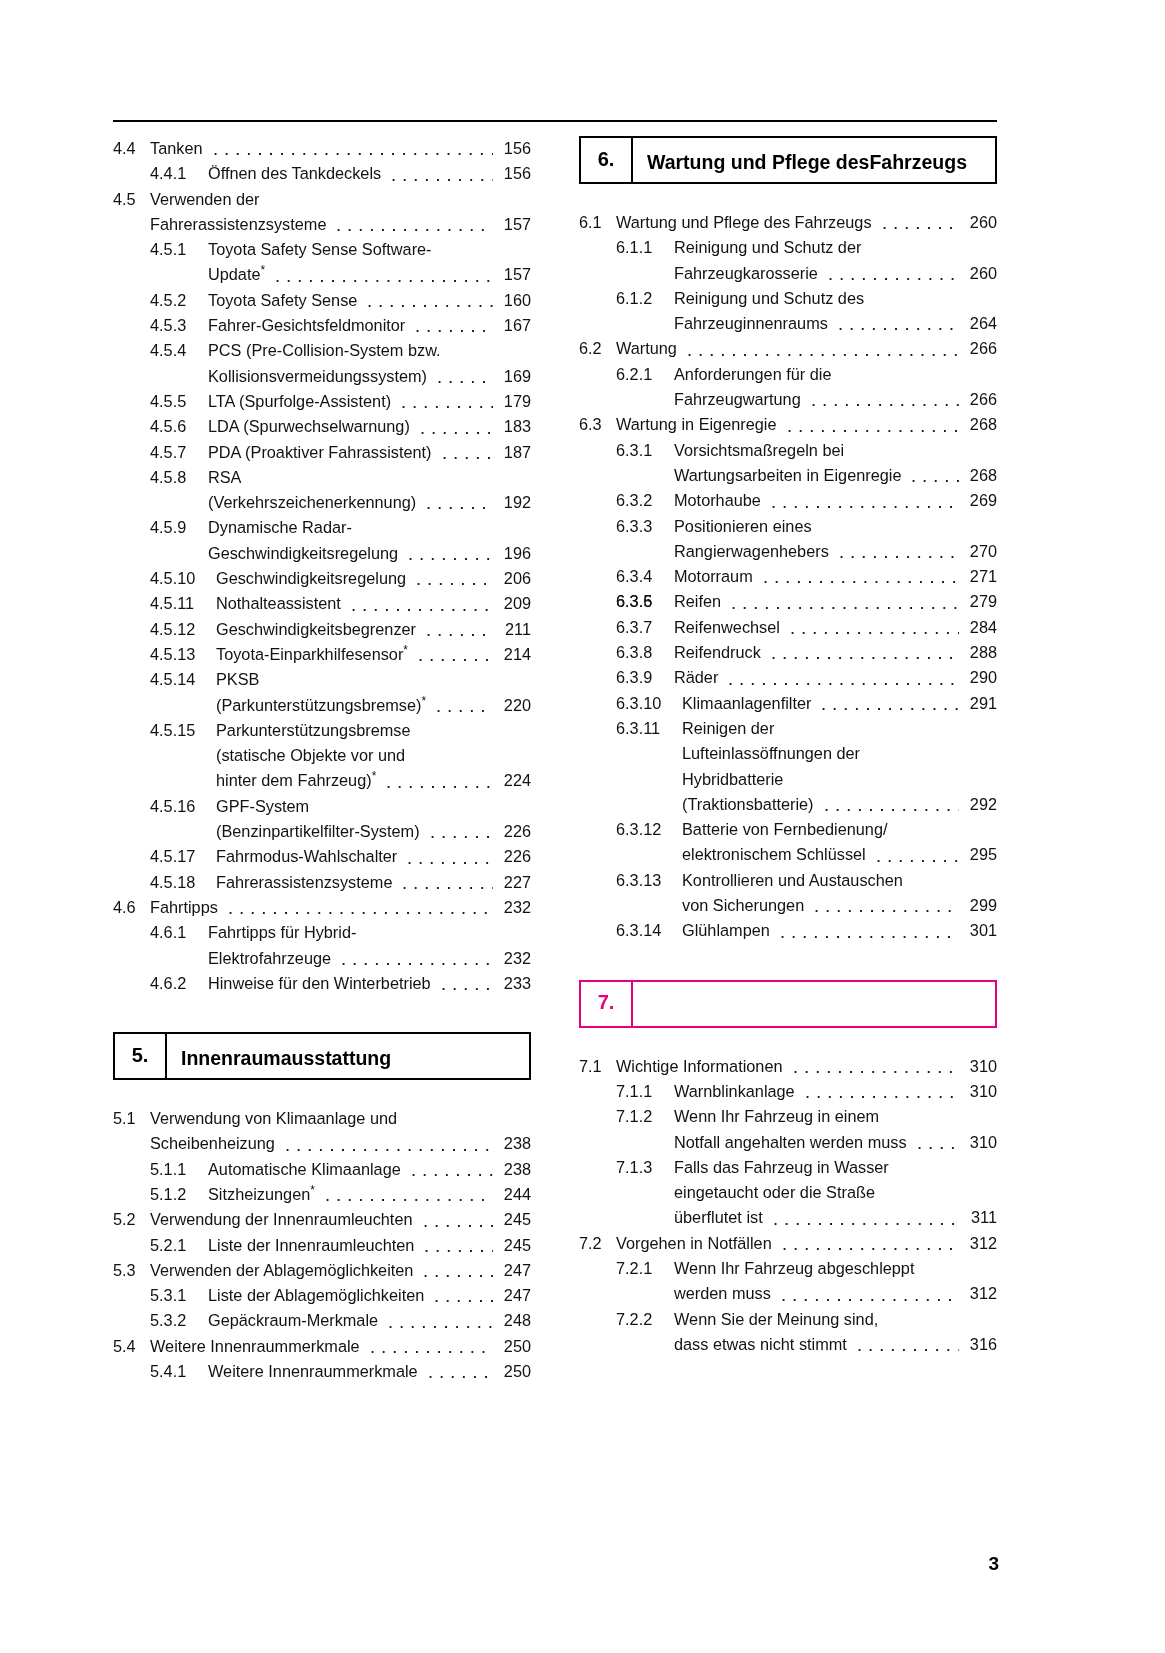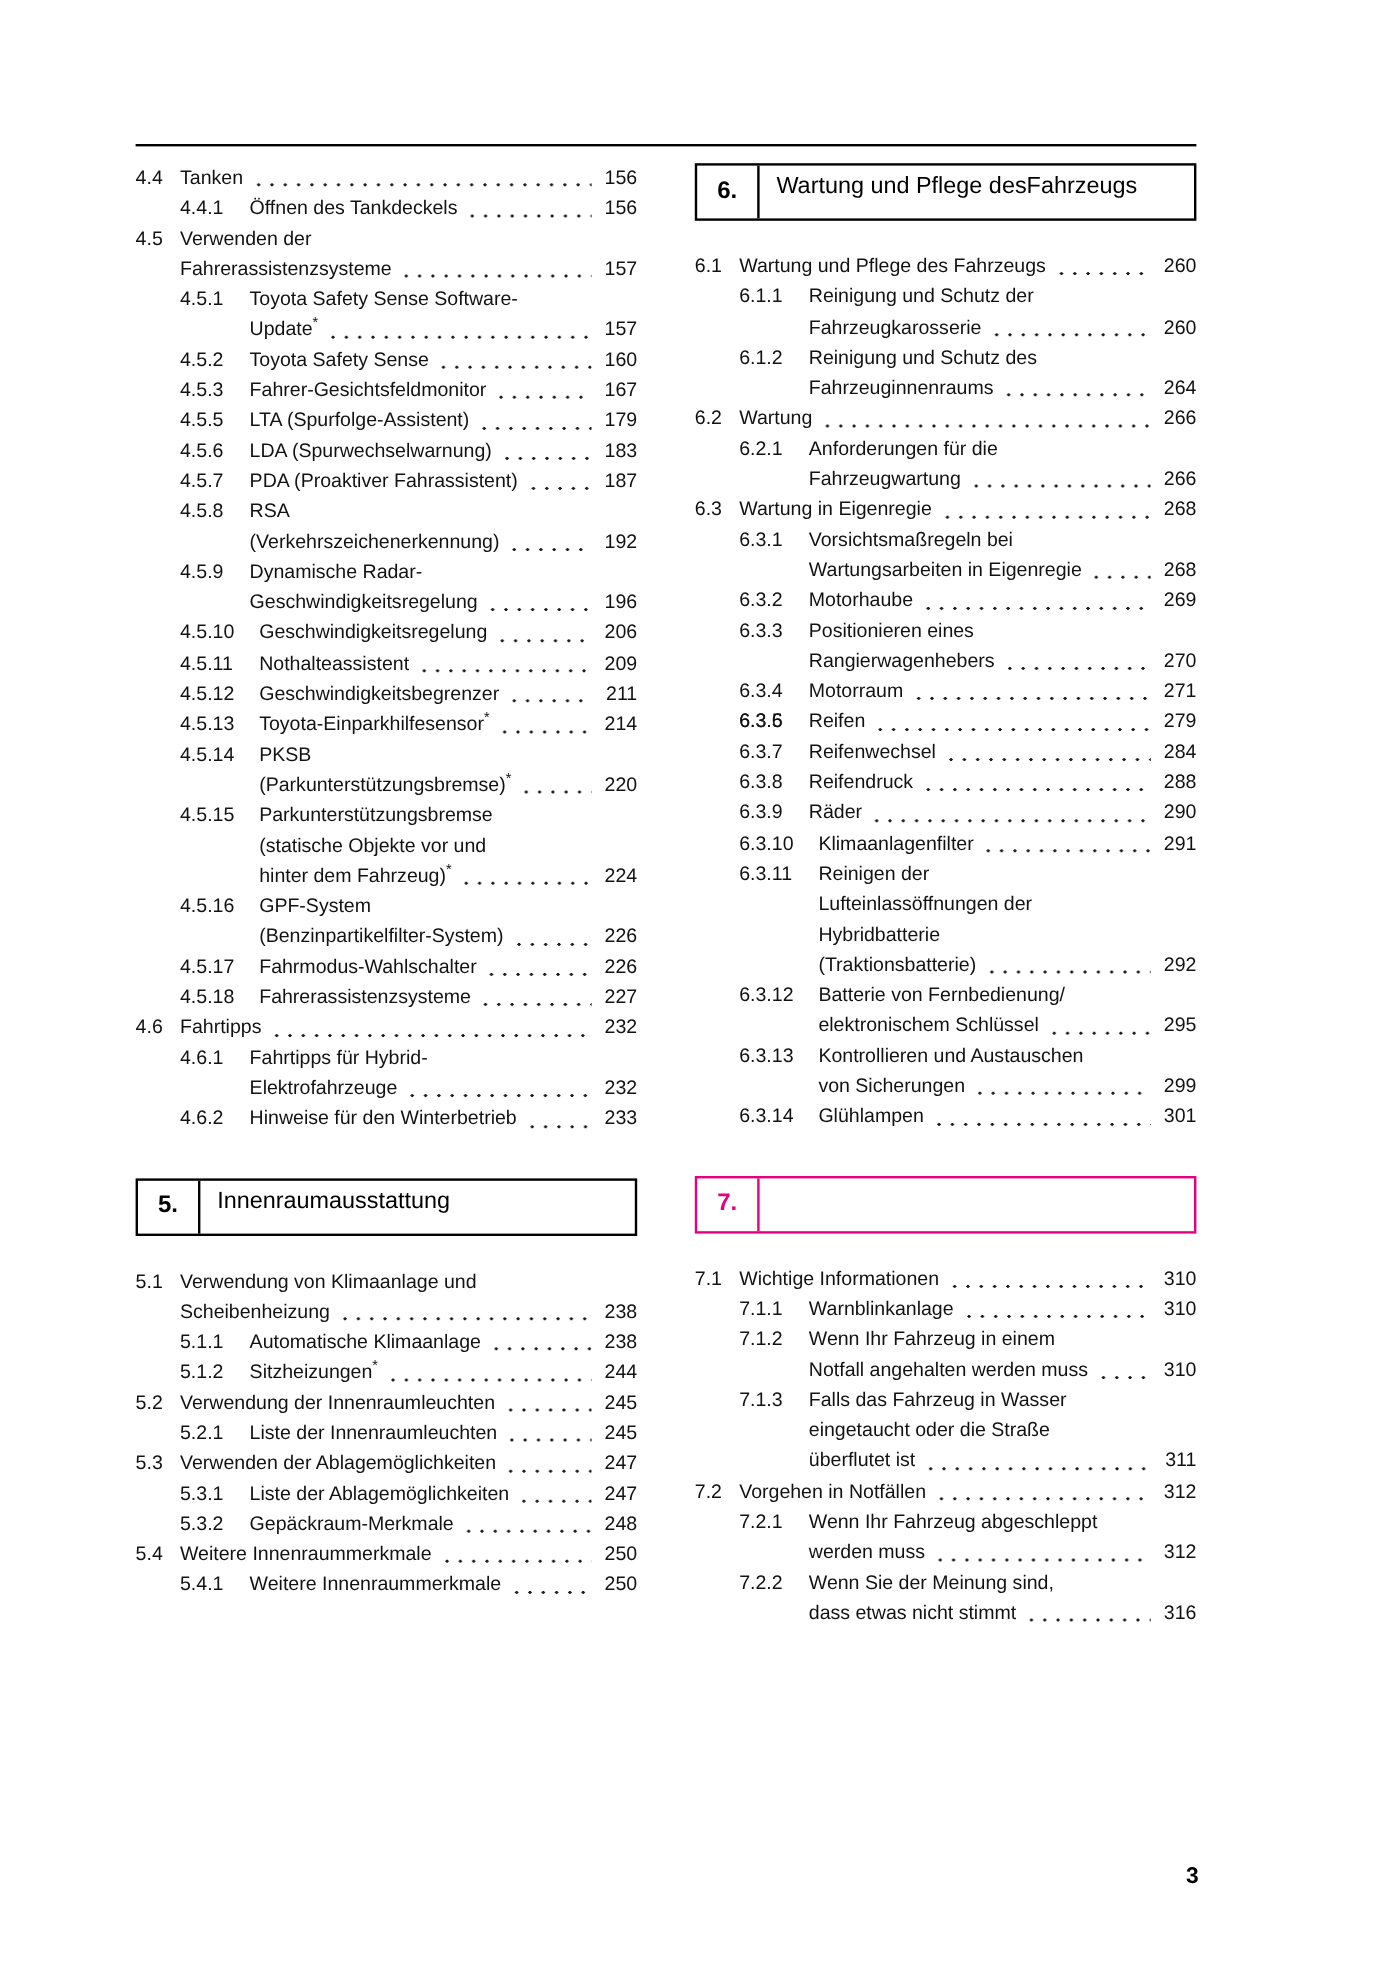--- a/index.html
+++ b/index.html
@@ -105,23 +105,23 @@
     border-right: 2px solid #000;
     display: flex;
     align-items: center;
     justify-content: center;
     font-weight: bold;
     font-size: 20px;
     padding-bottom: 2px;
   }
   .sec-box .sec-title {
     display: flex;
-    align-items: flex-start;
+    align-items: flex-end;
     padding: 6px 10px 8px 14px;
-    font-weight: normal;
+    font-weight: bold;
     font-size: 19.5px;
     line-height: 23px;
   }
   .sec-box.accent { border-color: #e4007f; }
   .sec-box.accent .sec-num { border-right-color: #e4007f; color: #e4007f; }
 
   .sp-before-box { height: 36px; }
   .sp-after-box { height: 26px; }
 
   .folio {
@@ -195,20 +195,31 @@
               </span>
             </span>
           </div>
           <div class="toc-entry lvl2">
             <span class="num">4.5.3</span>
             <span class="body">
               <span class="line">
                 <span class="txt">Fahrer-Gesichtsfeldmonitor</span>
                 <span class="leader"></span>
                 <span class="pg">167</span>
+              </span>
+            </span>
+          </div>
+          <div class="toc-entry lvl2">
+            <span class="num">4.5.4</span>
+            <span class="body">
+              <span class="cont">PCS (Pre-Collision-System bzw.</span>
+              <span class="line">
+                <span class="txt">Kollisionsvermeidungssystem)</span>
+                <span class="leader"></span>
+                <span class="pg">169</span>
               </span>
             </span>
           </div>
           <div class="toc-entry lvl2">
             <span class="num">4.5.5</span>
             <span class="body">
               <span class="line">
                 <span class="txt">LTA (Spurfolge-Assistent)</span>
                 <span class="leader"></span>
                 <span class="pg">179</span>

